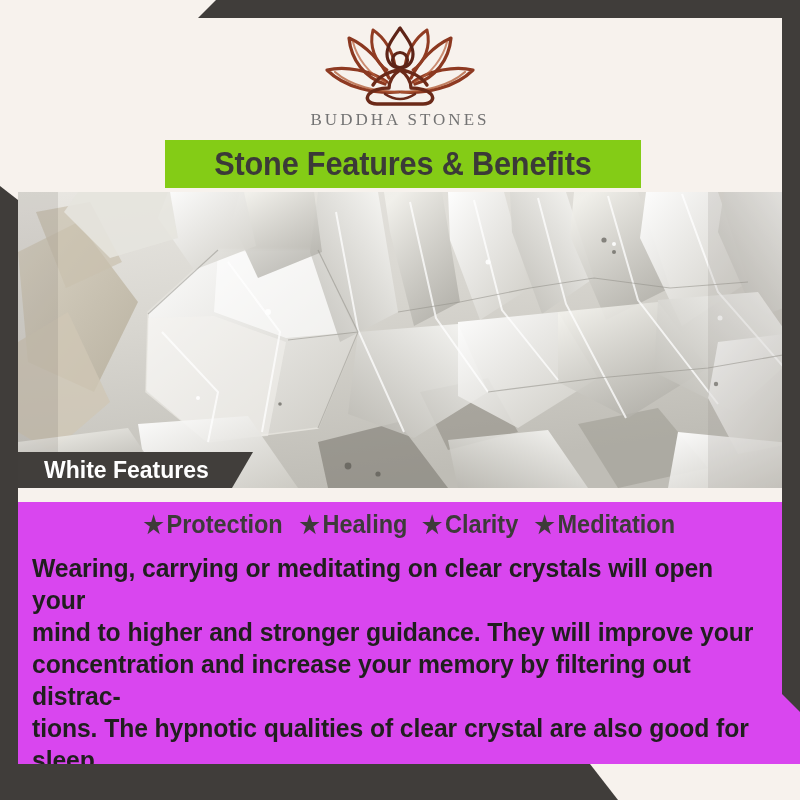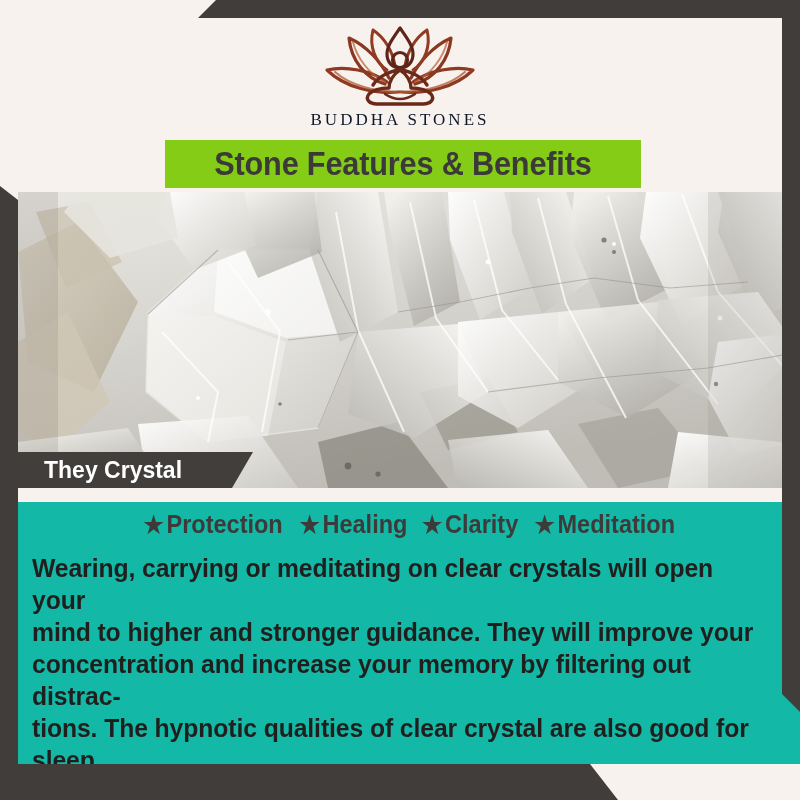--- a/index.html
+++ b/index.html
@@ -52,21 +52,21 @@
   .logo-wrap{
     position:absolute; top:22px; left:0; width:800px;
     display:flex; flex-direction:column; align-items:center;
   }
   .logo-mark{ width:170px; height:84px; display:block; }
   .logo-word{
     margin-top:4px;
     font-family:"Liberation Serif", serif;
     font-size:17px;
     letter-spacing:3.0px;
-    color:#0f172a;
+    color:#737373;
     font-weight:400;
   }
   .title-panel{
     position:absolute; left:165px; top:140px;
     width:476px; height:48px;
     background:#84cc16;
     display:flex; align-items:center; justify-content:center;
     z-index:3;
   }
   .title-text{
@@ -103,21 +103,21 @@
     font-size:23px;
     font-weight:bold;
     font-family:"Liberation Sans",sans-serif;
     letter-spacing:0px;
   }
 
   
   .body-panel{
     position:absolute; left:18px; top:488px;
     width:782px; height:276px;
-    background:#14b8a6;
+    background:#d946ef;
     z-index:2;
   }
   .body-top-tint{
     position:absolute; left:0; top:0; width:100%; height:14px;
     background:#f7f2ed;
   }
   .benefits{
     position:absolute; left:0; top:22px; width:782px;
     text-align:center;
     white-space:nowrap;
@@ -289,21 +289,21 @@
         <circle cx="698" cy="192" r="2.2"></circle>
         <circle cx="262" cy="212" r="1.8"></circle>
       </g>
 
       <rect x="690" y="0" width="92" height="296" fill="#8e8b84" opacity="0.18"></rect>
       <rect x="0" y="0" width="40" height="296" fill="#6e6b64" opacity="0.16"></rect>
     </svg>
   </div>
 
   <div class="badge">
-    <span class="badge-text">They Crystal</span>
+    <span class="badge-text">White Features</span>
   </div>
 
   <div class="body-panel">
     <div class="body-top-tint"></div>
 
     <div class="benefits">
       <span class="benefit"><span class="star">★</span><span>Protection</span></span>
       <span class="benefit"><span class="star">★</span><span>Healing</span></span>
       <span class="benefit"><span class="star">★</span><span>Clarity</span></span>
       <span class="benefit"><span class="star">★</span><span>Meditation</span></span>

